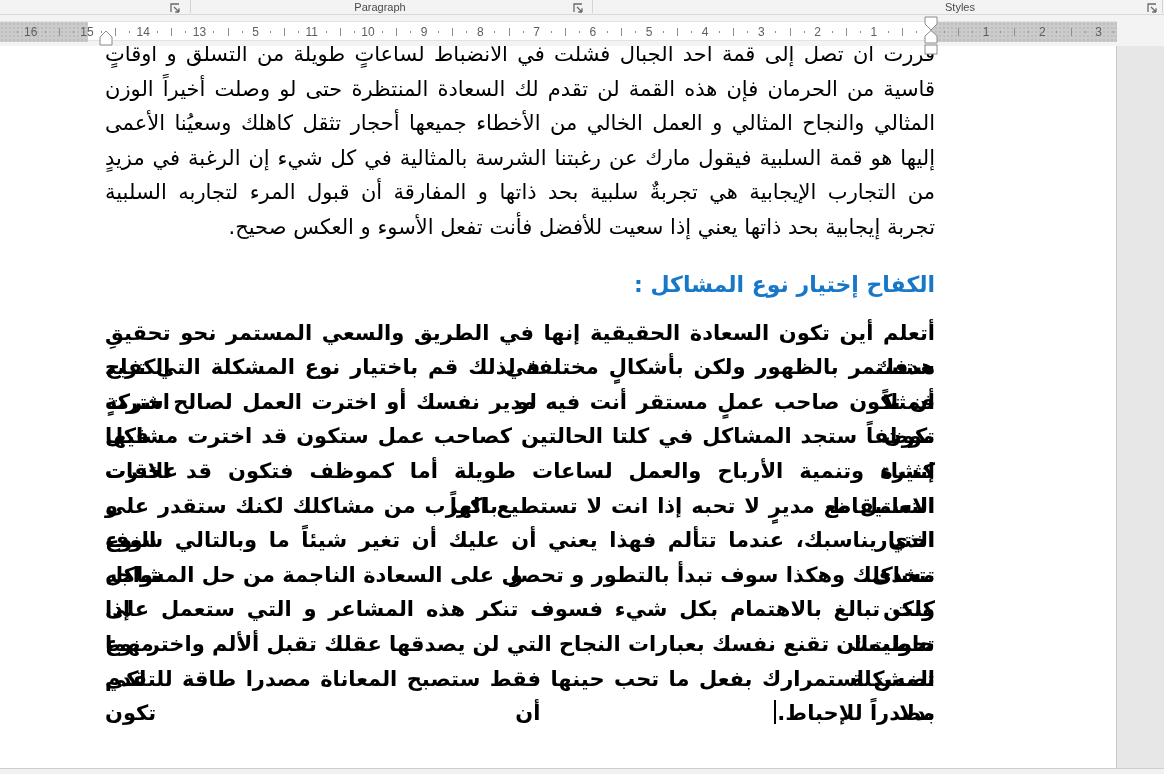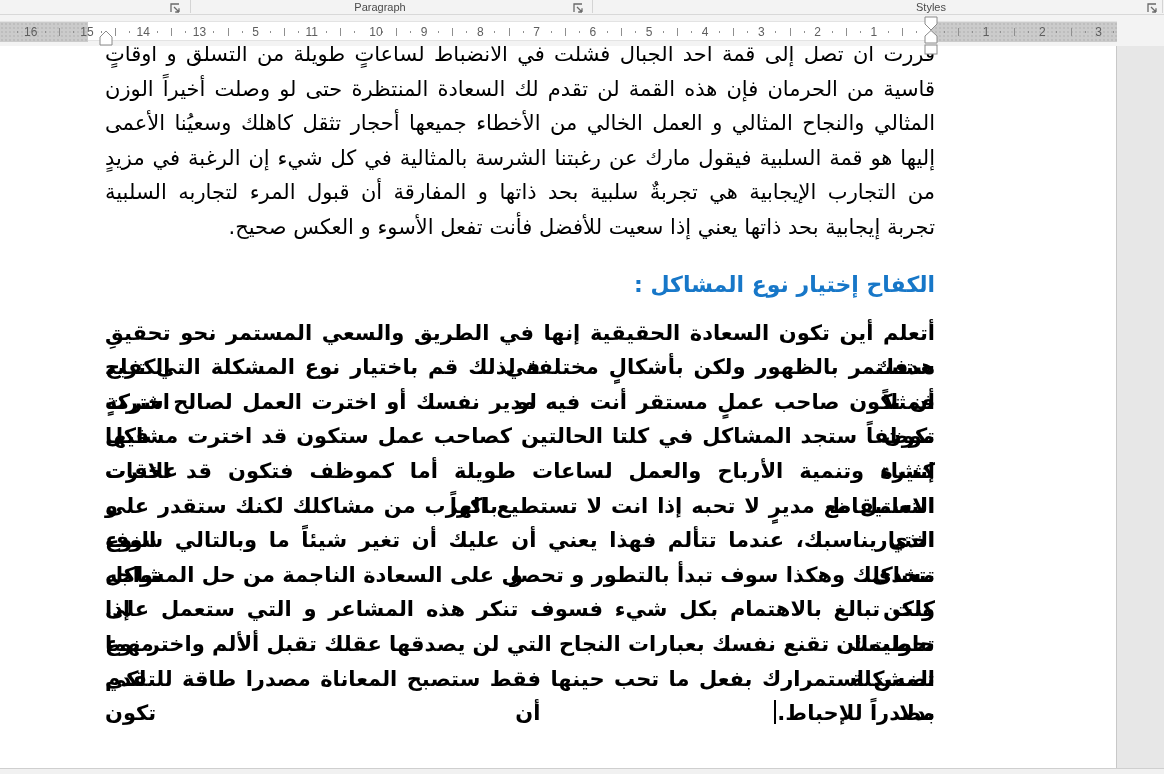--- a/index.html
+++ b/index.html
@@ -66,42 +66,42 @@
     <span class="group-label" style="left:320px">Paragraph</span>
 
     <span class="launcher" style="left:572px">
       <svg width="13" height="13" viewBox="0 0 13 13">
         <path d="M2 10 V2 H10" fill="none" stroke="#6a6a6a" stroke-width="1.3"></path>
         <path d="M5 5 L10 10 M10 10 H6.2 M10 10 V6.2" fill="none" stroke="#6a6a6a" stroke-width="1.3"></path>
       </svg>
     </span>
     <span class="vsep" style="left:592px"></span>
 
-    <span class="group-label" style="left:871px">Styles</span>
+    <span class="group-label" style="left:900px">Styles</span>
 
     <span class="launcher" style="left:1146px">
       <svg width="13" height="13" viewBox="0 0 13 13">
         <path d="M2 10 V2 H10" fill="none" stroke="#6a6a6a" stroke-width="1.3"></path>
         <path d="M5 5 L10 10 M10 10 H6.2 M10 10 V6.2" fill="none" stroke="#6a6a6a" stroke-width="1.3"></path>
       </svg>
     </span>
     <span class="vsep" style="left:1162px"></span>
   </div>
 
   <div class="ruler-row">
     <div class="ruler-band" id="ruler-band">
       <div class="ruler-gray" style="left:0;width:88px"></div>
       <div class="ruler-gray" style="left:930px;width:187px"></div>
     <span class="rnum" style="left: 30.8px;">16</span>
         <span class="rnum" style="left: 87px;">15</span>
         <span class="rnum" style="left: 143.2px;">14</span>
         <span class="rnum" style="left: 199.4px;">13</span>
         <span class="rnum" style="left: 255.6px;">5</span>
         <span class="rnum" style="left: 311.8px;">11</span>
-        <span class="rnum" style="left: 368px; margin-left: 8px;">10</span>
+        <span class="rnum" style="left: 368px;">10</span>
         <span class="rnum" style="left: 424.2px;">9</span>
         <span class="rnum" style="left: 480.4px;">8</span>
         <span class="rnum" style="left: 536.6px;">7</span>
         <span class="rnum" style="left: 592.8px;">6</span>
         <span class="rnum" style="left: 649px;">5</span>
         <span class="rnum" style="left: 705.2px;">4</span>
         <span class="rnum" style="left: 761.4px;">3</span>
         <span class="rnum" style="left: 817.6px;">2</span>
         <span class="rnum" style="left: 873.8px;">1</span>
         <span class="rnum" style="left: 986.2px;">1</span>

